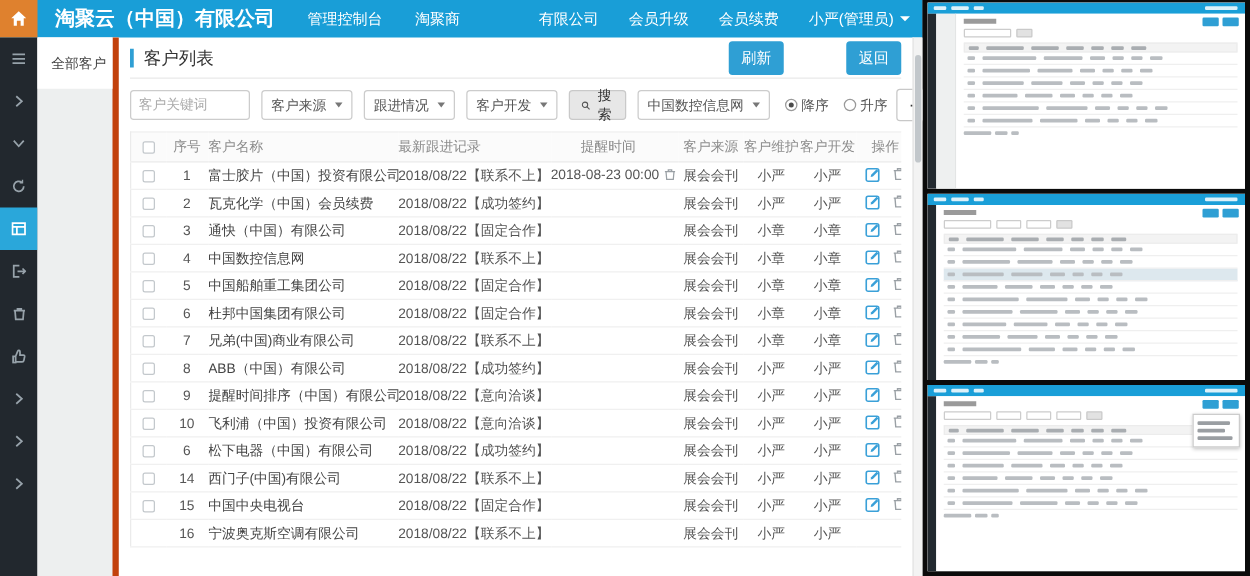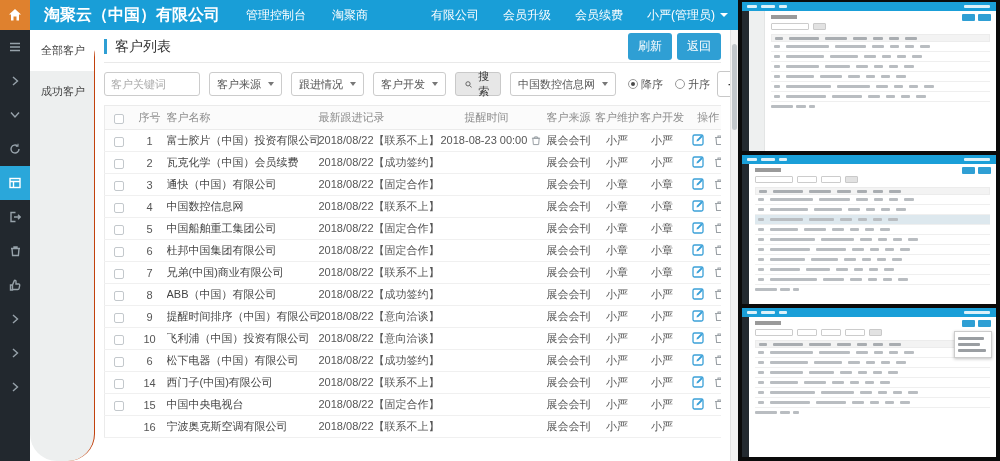--- a/index.html
+++ b/index.html
@@ -23,30 +23,30 @@
   .app-body { flex:1; display:flex; min-height:0; }
 
   
   .rail { width:30px; background:#22282e; flex:none; }
   .rail-item { width:30px; height:34px; display:flex; align-items:center; justify-content:center; cursor:pointer; }
   .rail-item svg { stroke:#97a2aa; fill:none; stroke-width:1.4; }
   .rail-item.active { background:#2aa7da; }
   .rail-item.active svg { stroke:#fff; }
 
   
-  .subside { width:65px; background:#edefef; flex:none; border-right:1px solid #c2410c;border-radius:27px; }
+  .subside { width:65px; background:#edefef; flex:none; border-right:5px solid #c2410c; }
   .side-item { font-size:11px; color:#444; padding:13px 0 13px 11px; cursor:pointer; white-space:nowrap; }
   .side-item.active { background:#fff; }
 
   
   .main { flex:1; min-width:0; padding:0 9px; display:flex; flex-direction:column; }
   .title-row { height:33px; display:flex; align-items:center; border-bottom:1px solid #e9e9e9; flex:none; }
   .page-title { font-size:14px; color:#333; border-left:3px solid #2f9fd4; padding-left:8px; line-height:15px; }
   .title-btns { margin-left:auto; display:flex; gap:5px; }
-  .btn-blue { background:#2f9fd4; color:#fff; border:none; font-size:12px; padding:5px 10px; border-radius:3px; cursor:pointer; font-family:Liberation Serif, serif; }
+  .btn-blue { background:#2f9fd4; color:#fff; border:none; font-size:12px; padding:5px 10px; border-radius:3px; cursor:pointer; font-family:Liberation Serif, serif;margin-left:45px; }
 
   .filter-row { height:32px; margin-top:5px; display:flex; align-items:center; flex:none; }
   .kw-input { width:96px; height:24px; border:1px solid #ccc; border-radius:3px; font-size:11px; padding:0 6px; color:#333; font-family:inherit; }
   .kw-input::placeholder { color:#aaa; }
   .select-box { height:24px; border:1px solid #ccc; border-radius:3px; background:#fff; display:flex; align-items:center; font-size:11px; color:#555; padding:0 7px; margin-left:9px; cursor:pointer; white-space:nowrap; }
   .caret-g { width:0; height:0; border-left:3px solid transparent; border-right:3px solid transparent; border-top:4px solid #777; margin-left:7px; }
   .search-btn { height:24px; margin-left:9px; background:#e7e7e7; border:1px solid #c9c9c9; border-radius:3px; display:flex; align-items:center; font-size:11px; color:#333; padding:0 9px; cursor:pointer; font-family:inherit; }
   .search-btn svg { margin-right:4px; }
   .radio-opt { display:flex; align-items:center; margin-left:12px; font-size:11px; color:#555; cursor:pointer; white-space:nowrap; }
   .radio { width:10px; height:10px; border:1px solid #999; border-radius:50%; margin-right:3px; position:relative; background:#fff; }
@@ -185,21 +185,20 @@
           </div>
         <div class="rail-item">
             <svg width="10" height="12" viewBox="0 0 10 12">
               <path d="M3 2l4.5 4L3 10"></path>
             </svg>
           </div>
       </div>
 
       <div class="subside">
         <div class="side-item active">全部客户</div>
-        <div class="side-item">成功客户</div>
       </div>
 
       <div class="main">
 
         <div class="title-row">
           <span class="page-title">客户列表</span>
           <span class="title-btns">
             <button class="btn-blue">刷新</button>
             <button class="btn-blue">返回</button>
           </span>

